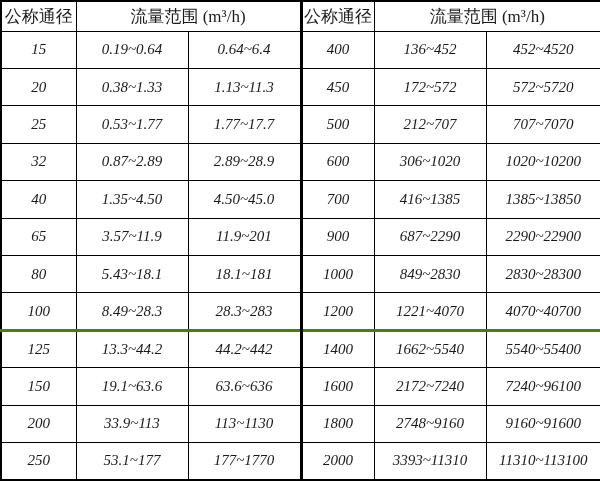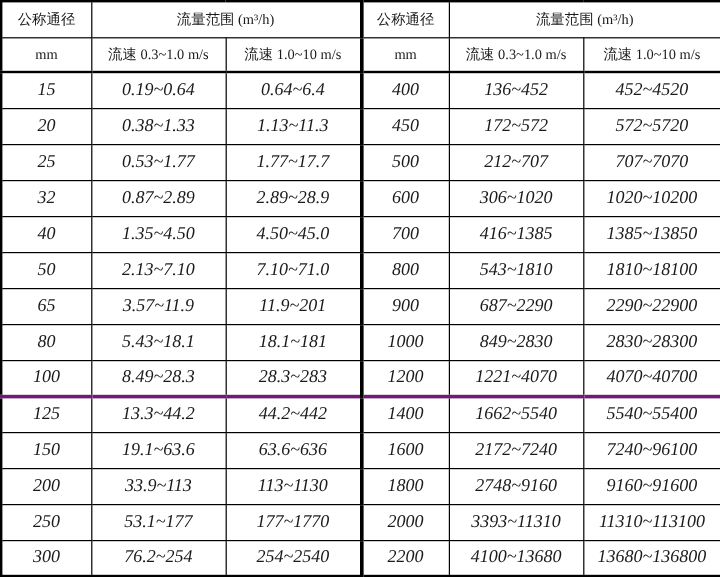--- a/index.html
+++ b/index.html
@@ -23,26 +23,26 @@
     text-align: center;
     vertical-align: middle;
     padding: 0;
     font-weight: normal;
     overflow: hidden;
     white-space: nowrap;
   }
   .flow-table thead tr.hrow1 { height: 30px; }
   .flow-table thead tr.hrow2 { height: 29px; }
   .flow-table tbody tr { height: 28px; font-style: italic; }
-  .flow-table th { font-size: 12px; }
+  .flow-table th { font-size: 17px; }
   .flow-table td { font-size: 15px; }
   
   .flow-table .half-divider { border-left: 3px solid #000000; }
   
-  .flow-table tr.section-break td { border-top: 3px solid #701a75; }
+  .flow-table tr.section-break td { border-top: 3px solid #4d7c0f; }
   
   .flow-table thead tr.hrow2 th { border-bottom: 2px solid #000000; }
 </style>
 </head>
 <body>
 
 <table class="flow-table">
   <colgroup>
     <col style="width:75px">
       <col style="width:112px">
@@ -50,28 +50,20 @@
     <col style="width:73px">
       <col style="width:112px">
       <col style="width:115px">
   </colgroup>
   <thead>
     <tr class="hrow1">
       <th>公称通径</th>
       <th colspan="2">流量范围 (m³/h)</th>
       <th class="half-divider">公称通径</th>
       <th colspan="2">流量范围 (m³/h)</th>
-    </tr>
-    <tr class="hrow2">
-      <th>mm</th>
-      <th>流速 0.3~1.0 m/s</th>
-      <th>流速 1.0~10 m/s</th>
-      <th class="half-divider">mm</th>
-      <th>流速 0.3~1.0 m/s</th>
-      <th>流速 1.0~10 m/s</th>
     </tr>
   </thead>
   <tbody>
       <tr>
         <td>15</td>
         <td>0.19~0.64</td>
         <td>0.64~6.4</td>
         <td class="half-divider">400</td>
         <td>136~452</td>
         <td>452~4520</td>
@@ -100,28 +92,20 @@
         <td>306~1020</td>
         <td>1020~10200</td>
       </tr>
       <tr>
         <td>40</td>
         <td>1.35~4.50</td>
         <td>4.50~45.0</td>
         <td class="half-divider">700</td>
         <td>416~1385</td>
         <td>1385~13850</td>
-      </tr>
-      <tr>
-        <td>50</td>
-        <td>2.13~7.10</td>
-        <td>7.10~71.0</td>
-        <td class="half-divider">800</td>
-        <td>543~1810</td>
-        <td>1810~18100</td>
       </tr>
       <tr>
         <td>65</td>
         <td>3.57~11.9</td>
         <td>11.9~201</td>
         <td class="half-divider">900</td>
         <td>687~2290</td>
         <td>2290~22900</td>
       </tr>
       <tr>
@@ -165,22 +149,14 @@
         <td>9160~91600</td>
       </tr>
       <tr>
         <td>250</td>
         <td>53.1~177</td>
         <td>177~1770</td>
         <td class="half-divider">2000</td>
         <td>3393~11310</td>
         <td>11310~113100</td>
       </tr>
-      <tr>
-        <td>300</td>
-        <td>76.2~254</td>
-        <td>254~2540</td>
-        <td class="half-divider">2200</td>
-        <td>4100~13680</td>
-        <td>13680~136800</td>
-      </tr>
     </tbody>
 </table>
 
 </body></html>

